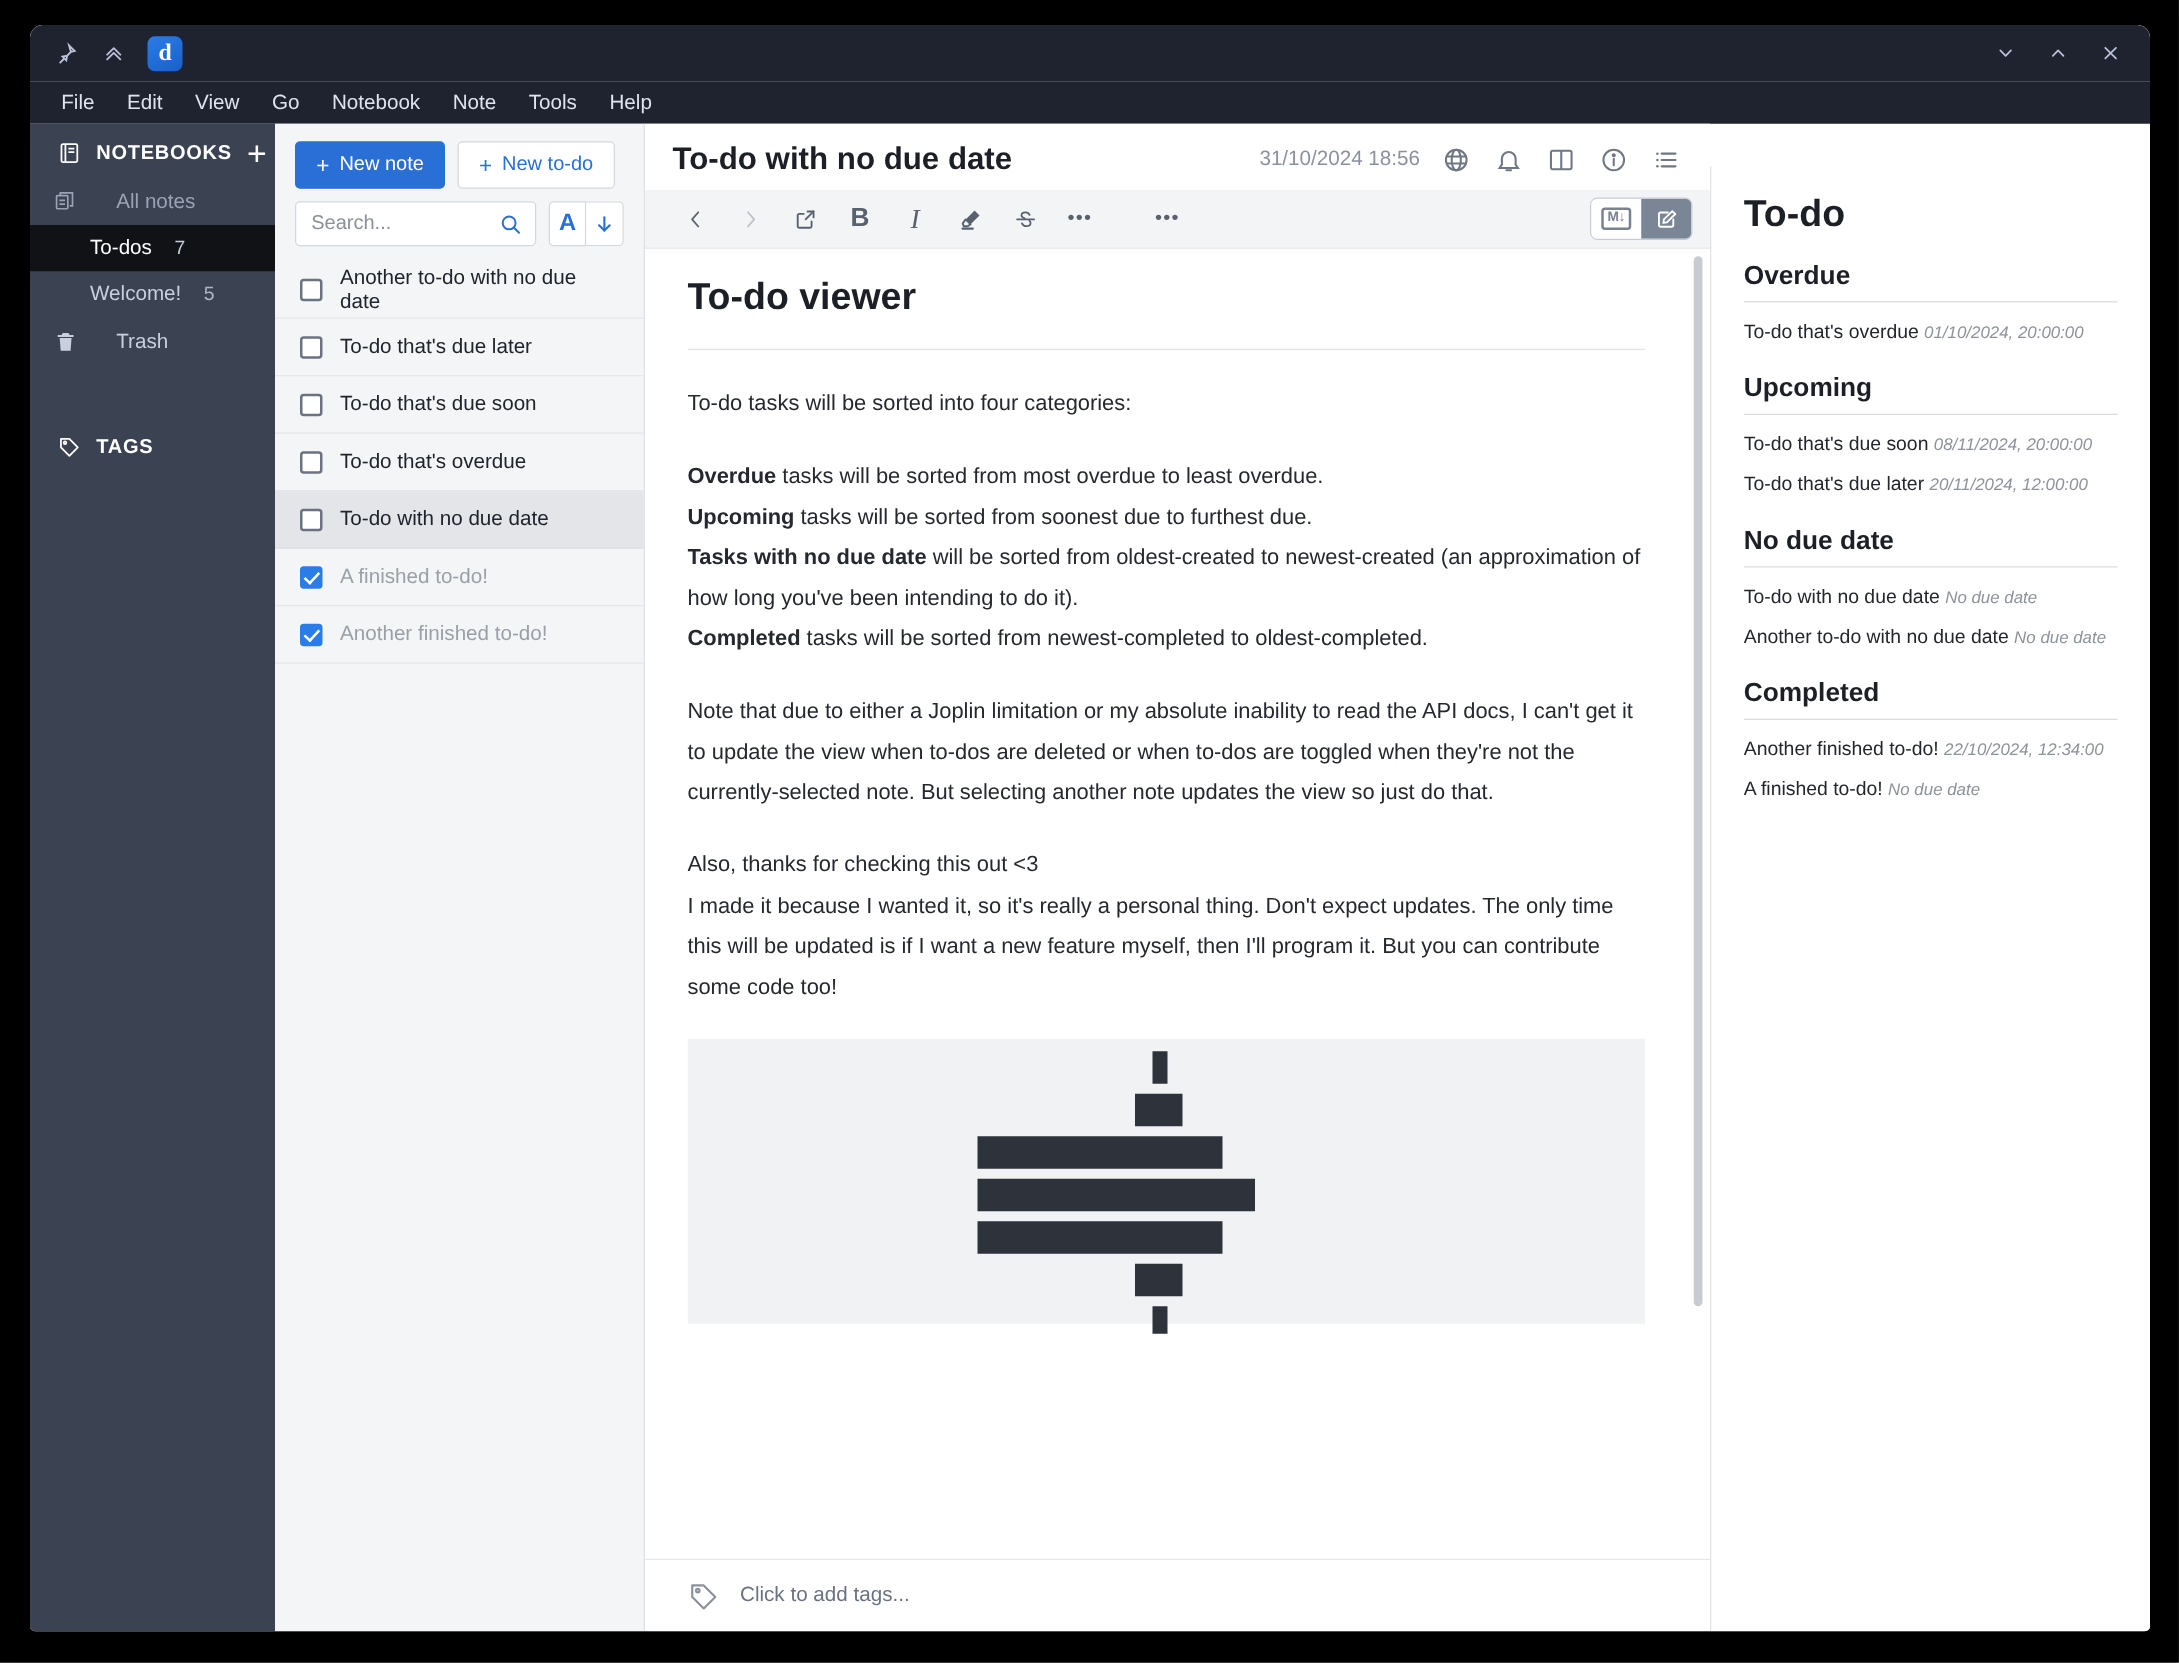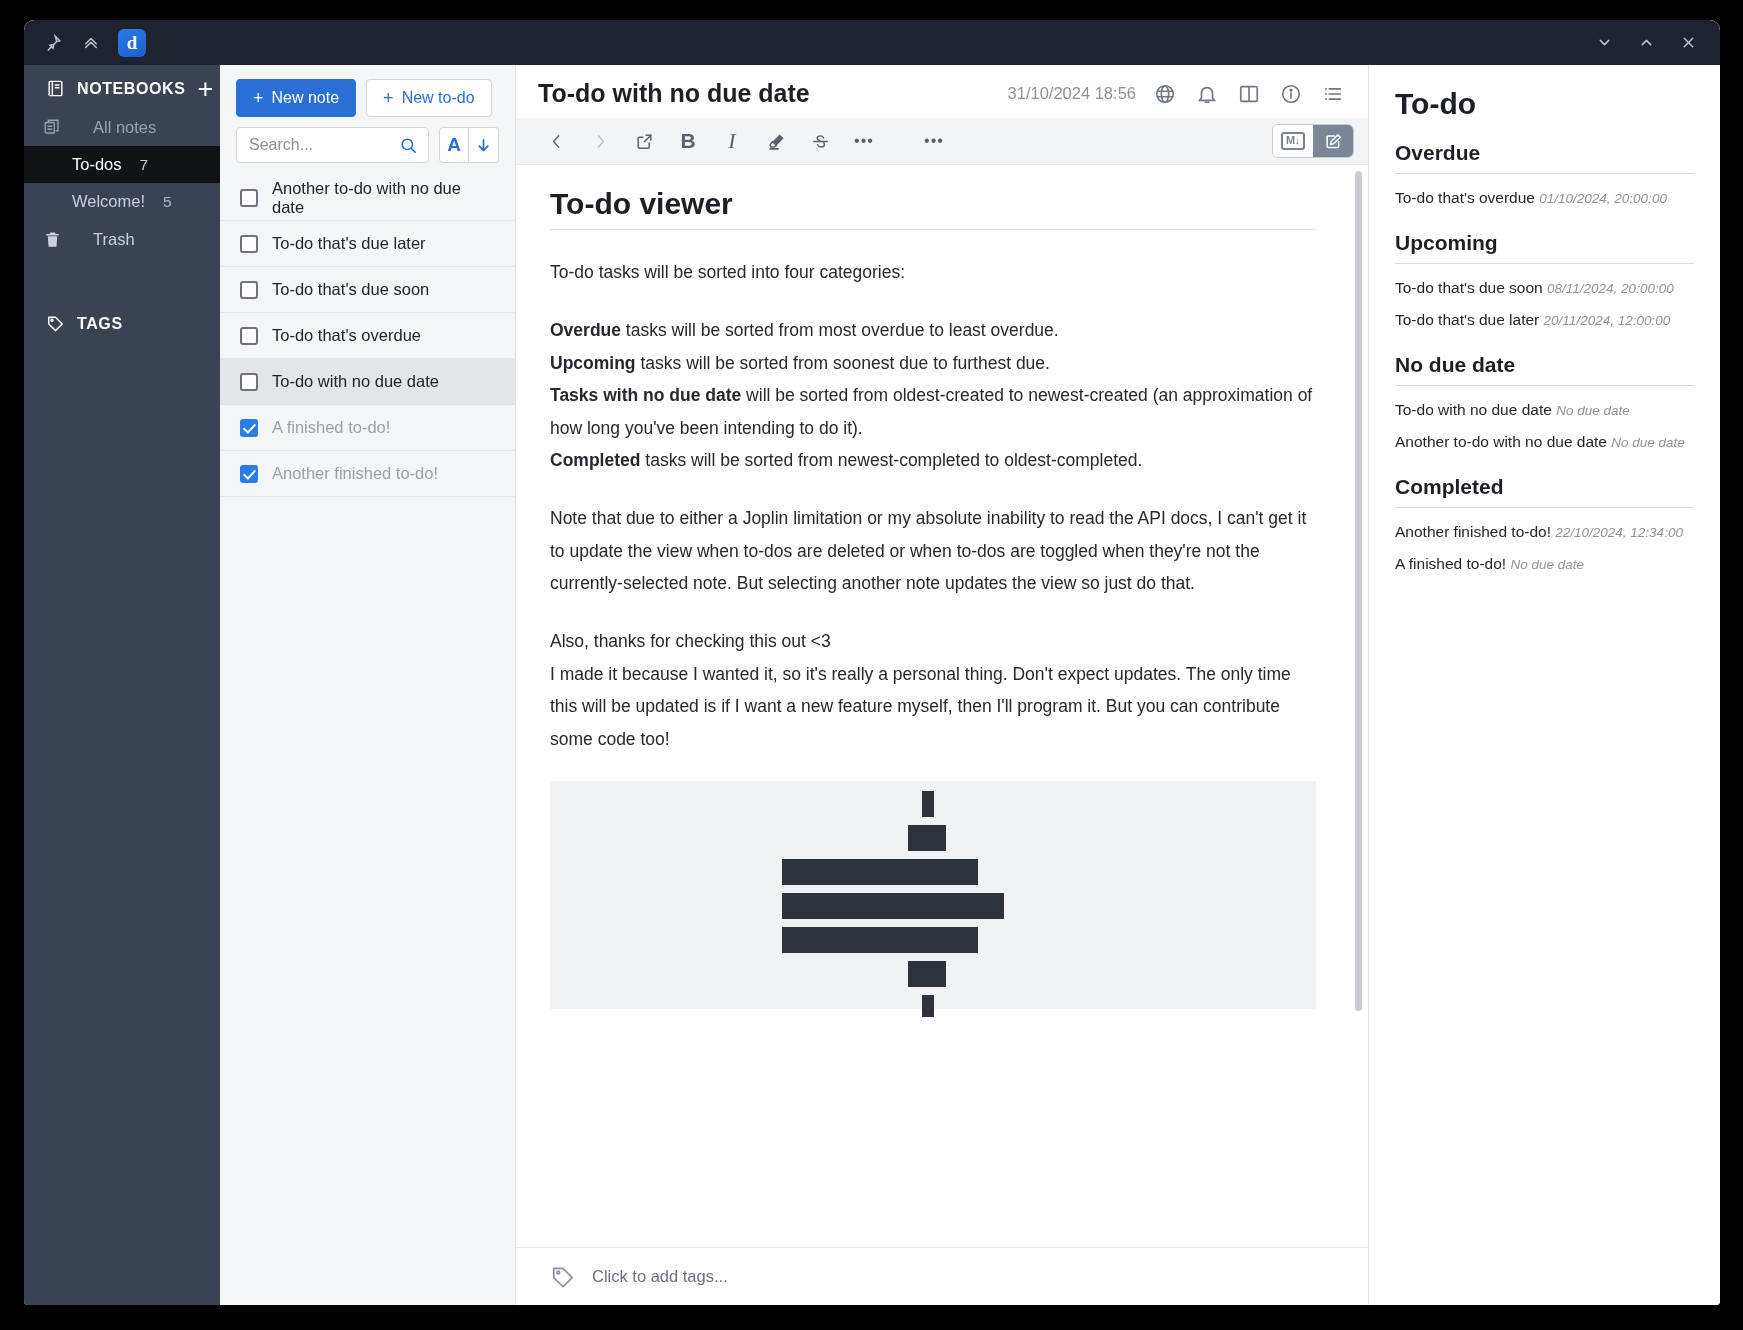--- a/index.html
+++ b/index.html
@@ -138,34 +138,34 @@
   .tbtn.disabled { color: #bcc1c9; }
   .tog-wrap { margin-left: auto; display: flex; border: 1px solid #c6ccd6; border-radius: 6px; overflow: hidden; }
   .tog { width: 40px; height: 32px; display: flex; align-items: center; justify-content: center; }
   .tog.off { background: #ffffff; color: #7b828f; }
   .tog.on { background: #7a8596; color: #ffffff; }
   .md-badge { border: 2px solid currentColor; border-radius: 3px; font-size: 11px; font-weight: bold;
               padding: 1px 3px; line-height: 1.05; letter-spacing: -.3px; }
 
   .ed-body { flex: 1; position: relative; overflow: hidden; padding: 22px 34px 0 34px; }
   .ed-scroll { height: 100%; overflow: hidden; padding-right: 18px; }
-  .doc-h1 { font-size: 30px; font-weight: bold; color: #1c1f25; padding-bottom: 8px;
+  .doc-h1 { font-size: 30px; font-weight: bold; color: #1c1f25; padding-bottom: 24px;
             border-bottom: 1px solid #e2e4e8; margin-bottom: 26px; }
   .doc-p { font-size: 17.5px; line-height: 1.85; color: #25282f; margin-bottom: 26px; }
   .doc-p b { font-weight: bold; }
   .ed-scrollbar { position: absolute; right: 6px; top: 6px; width: 7px; height: 840px;
                   background: #c7cbd2; border-radius: 4px; }
   .img-block { background: #f1f2f4; height: 228px; position: relative; margin-top: 4px; }
   .img-bar { position: absolute; background: #2e323b; }
   .tagbar { height: 58px; border-top: 1px solid #e6e8ec; display: flex; align-items: center;
             gap: 16px; padding-left: 34px; color: #6a7280; font-size: 16.5px; flex: none; }
 
   
   .rpanel { width: 352px; flex: none; background: #fff; border-left: 1px solid #e0e2e6;
-            padding: 22px 26px 0 26px; overflow: hidden; }
+            padding: 22px 26px 0 26px; overflow: hidden; margin-top: 34px; }
   .rp-title { font-size: 30px; font-weight: bold; color: #1c1f25; margin-bottom: 20px; }
   .rp-h2 { font-size: 21px; font-weight: bold; color: #1c1f25; padding-bottom: 8px;
            border-bottom: 1px solid #d9dbdf; margin-bottom: 14px; }
   .rp-h2.sp { margin-top: 22px; }
   .rp-row { font-size: 15.5px; color: #23262d; margin-bottom: 11px; line-height: 1.35; }
   .rp-row .meta { color: #8d929c; font-style: italic; font-size: 13.5px; }
 
   svg { display: block; }
 </style>
 </head>
@@ -201,20 +201,30 @@
       </span>
       <span class="wbtn">
         <svg width="17" height="17" viewBox="0 0 24 24" fill="none" stroke="currentColor" stroke-width="2" stroke-linecap="round">
             <line x1="6" y1="6" x2="18" y2="18"></line>
             <line x1="18" y1="6" x2="6" y2="18"></line>
           </svg>
       </span>
     </div>
   </div>
 
+  <div class="menubar">
+    <div class="menuitem">File</div>
+    <div class="menuitem">Edit</div>
+    <div class="menuitem">View</div>
+    <div class="menuitem">Go</div>
+    <div class="menuitem">Notebook</div>
+    <div class="menuitem">Note</div>
+    <div class="menuitem">Tools</div>
+    <div class="menuitem">Help</div>
+  </div>
 
   <div class="body">
 
     <div class="sidebar">
       <div class="side-head">
         <span>
           <svg width="19" height="19" viewBox="0 0 24 24" fill="none" stroke="currentColor" stroke-width="1.8">
             <rect x="4" y="3" width="16" height="18" rx="1.5"></rect>
               <line x1="8" y1="3" x2="8" y2="21"></line>
             <line x1="11" y1="7.5" x2="17" y2="7.5"></line>

